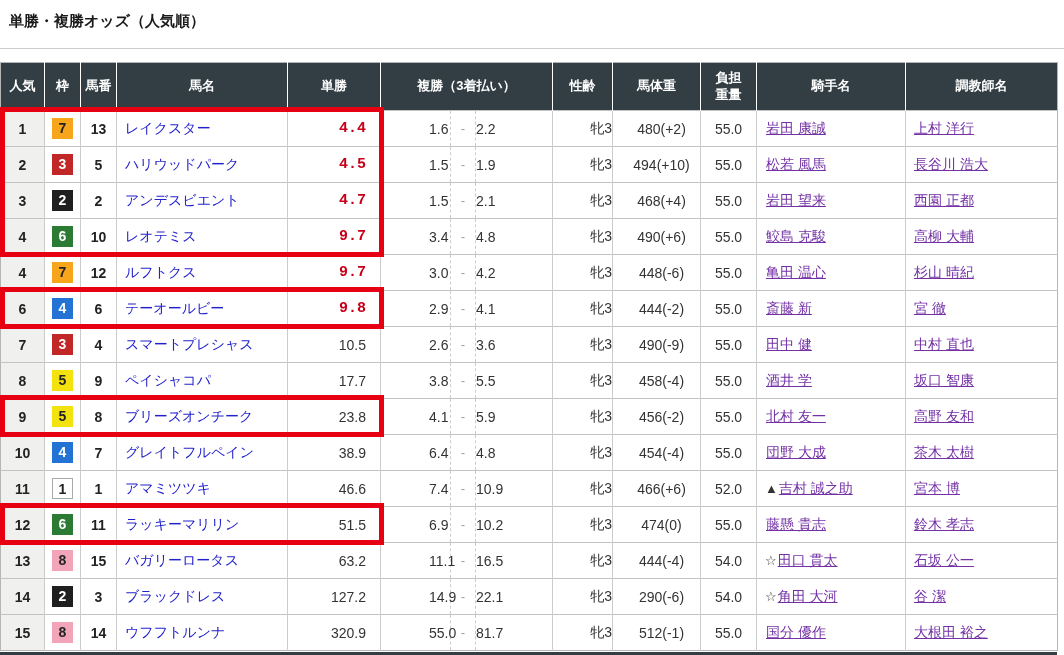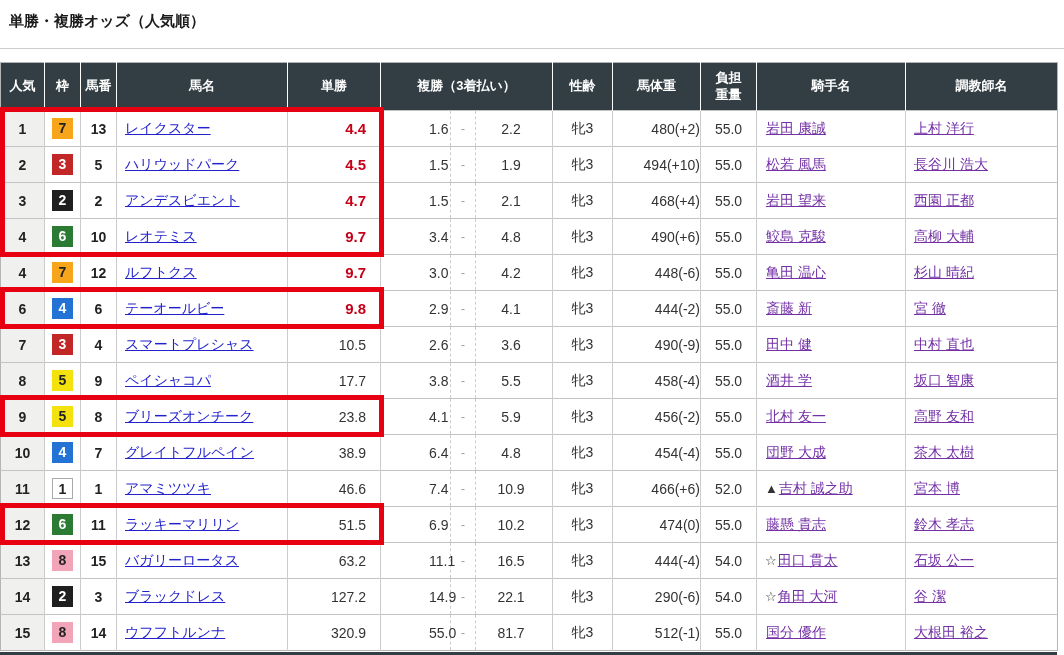--- a/index.html
+++ b/index.html
@@ -30,30 +30,30 @@
     font-size:14px;color:#333;padding:0;vertical-align:middle;background:#fff;}
   tbody tr td:first-child{border-left:none;}
 
   td.rank-cell{background:var(--rank-bg);text-align:center;font-weight:bold;color:#222;}
   td.frame-cell{text-align:center;}
   .frame-badge{display:inline-block;width:21px;height:21px;line-height:21px;
     font-size:14px;font-weight:bold;text-align:center;vertical-align:middle;}
   td.horse-no-cell{text-align:center;font-weight:bold;color:#222;}
   td.horse-cell{text-align:left;padding-left:8px;white-space:nowrap;overflow:hidden;}
   td.win-cell{text-align:right;padding-right:14px;}
-  td.win-cell.hot{color:var(--hot-odds);font-weight:bold;font-size:15px;}
+  td.win-cell.hot{color:var(--hot-odds);font-weight:bold;font-size:15px;font-family:Liberation Mono, monospace;}
   td.place-low-cell{text-align:right;padding-right:6px;padding-left:48px;}
   td.place-sep-cell{text-align:center;color:#999;border-left:1px dashed #ccc;font-size:12px;}
-  td.place-high-cell{text-align:center;padding-right:6px;border-left:1px dashed #ccc;}
-  td.sexage-cell{text-align:center;}
-  td.weight-cell{text-align:right;padding-left:10px;}
+  td.place-high-cell{text-align:left;padding-right:6px;border-left:1px dashed #ccc;}
+  td.sexage-cell{text-align:right;}
+  td.weight-cell{text-align:center;padding-left:10px;}
   td.impost-cell{text-align:center;}
   td.jockey-cell,td.trainer-cell{text-align:left;padding-left:8px;white-space:nowrap;overflow:hidden;}
 
-  a.horse-link{color:var(--link-blue);text-decoration:underline;cursor:pointer;margin-top:38px;}
+  a.horse-link{color:var(--link-blue);cursor:pointer;margin-top:38px;}
   a.person-link{color:var(--link-purple);text-decoration:underline;cursor:pointer;}
   .jockey-mark{color:#333;text-decoration:none;margin-right:1px;font-size:13px;}
 
   .hl-box{position:absolute;left:0;width:384px;border:5px solid var(--accent-red);
     pointer-events:none;z-index:5;}
   .footer-strip{width:1057px;height:5px;background:var(--header-bg);margin-top:1px;}
 </style>
 </head>
 <body>
 

